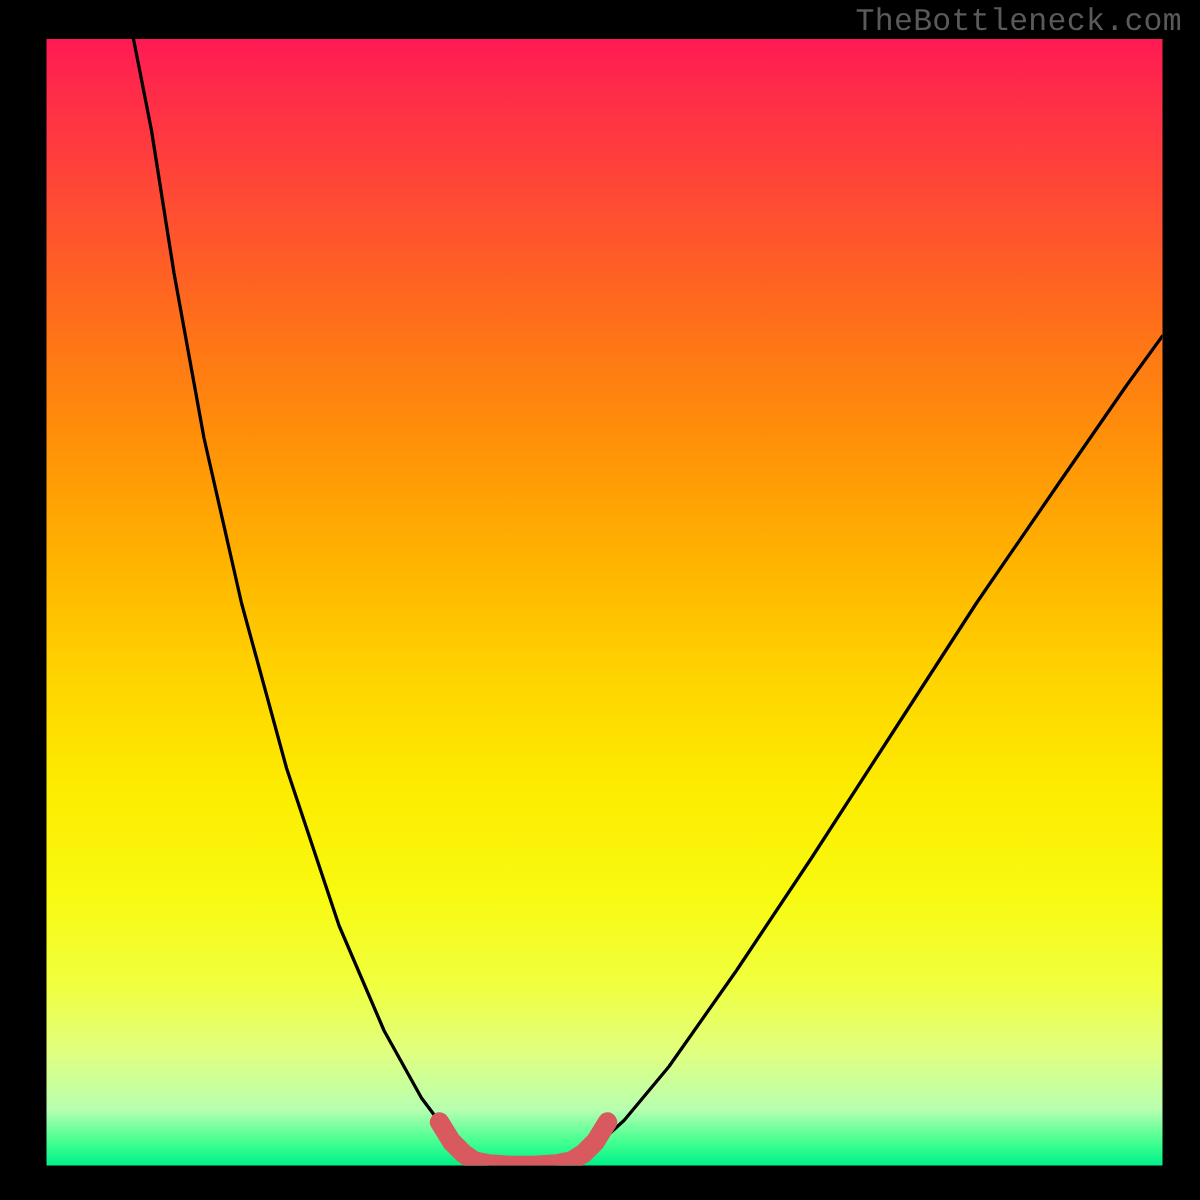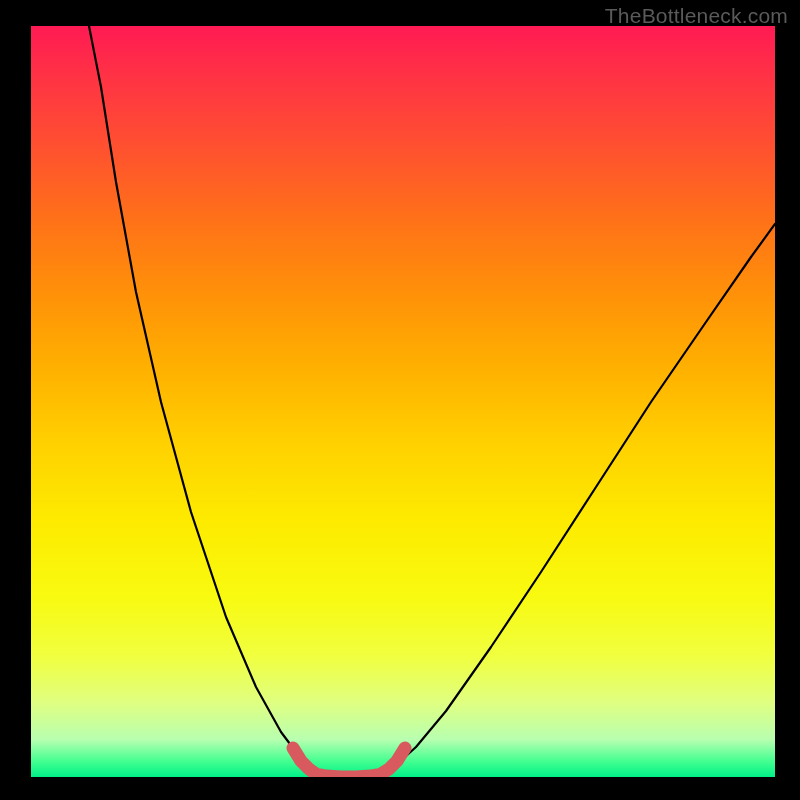--- a/index.html
+++ b/index.html
@@ -30,21 +30,21 @@
       #e0ff80 90%,
       #b8ffb0 95%,
       #40ff90 98%,
       #00f088 100%
     );
   }
   .watermark {
     position: absolute;
     top: 4px;
     right: 12px;
-    font-family: Liberation Sans, sans-serif;
+    font-family: Liberation Mono, monospace;
     font-size: 21px;
     font-weight: 500;
     color: #5a5a5a;
     letter-spacing: 0.2px;
   }
   svg.curves {
     position: absolute;
     left: 0; top: 0;
     width: 744px; height: 751px;
   }

